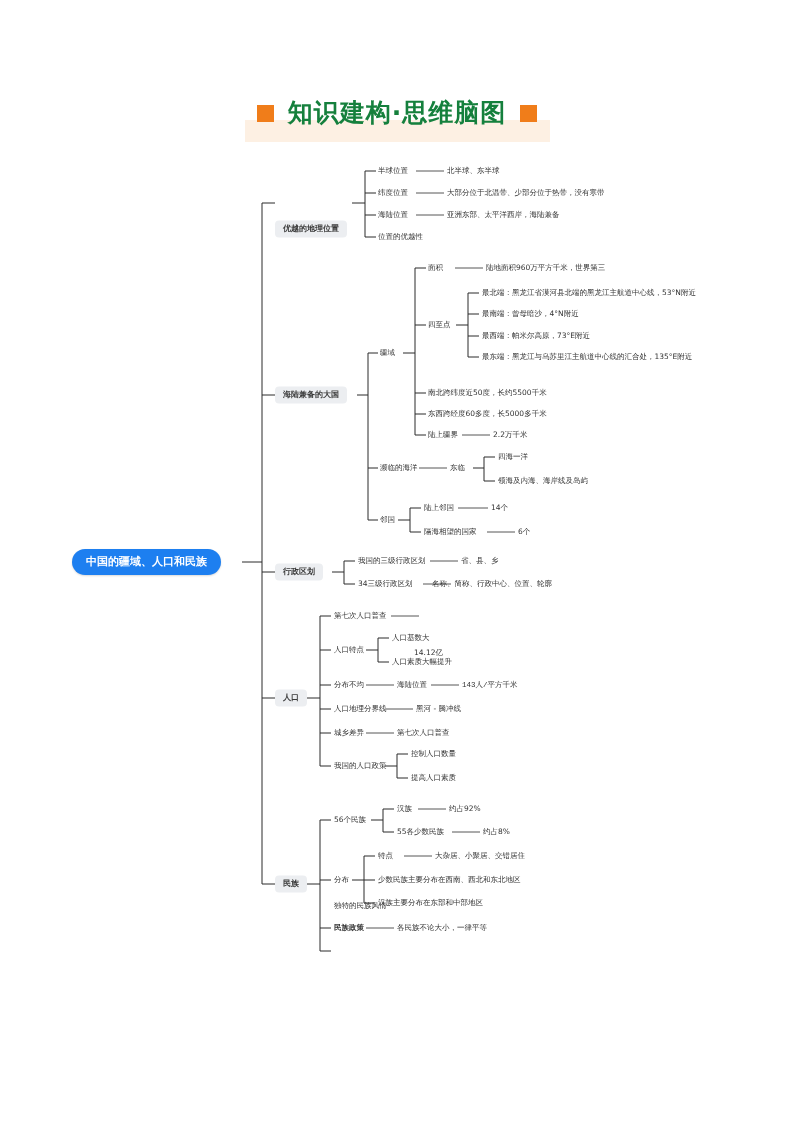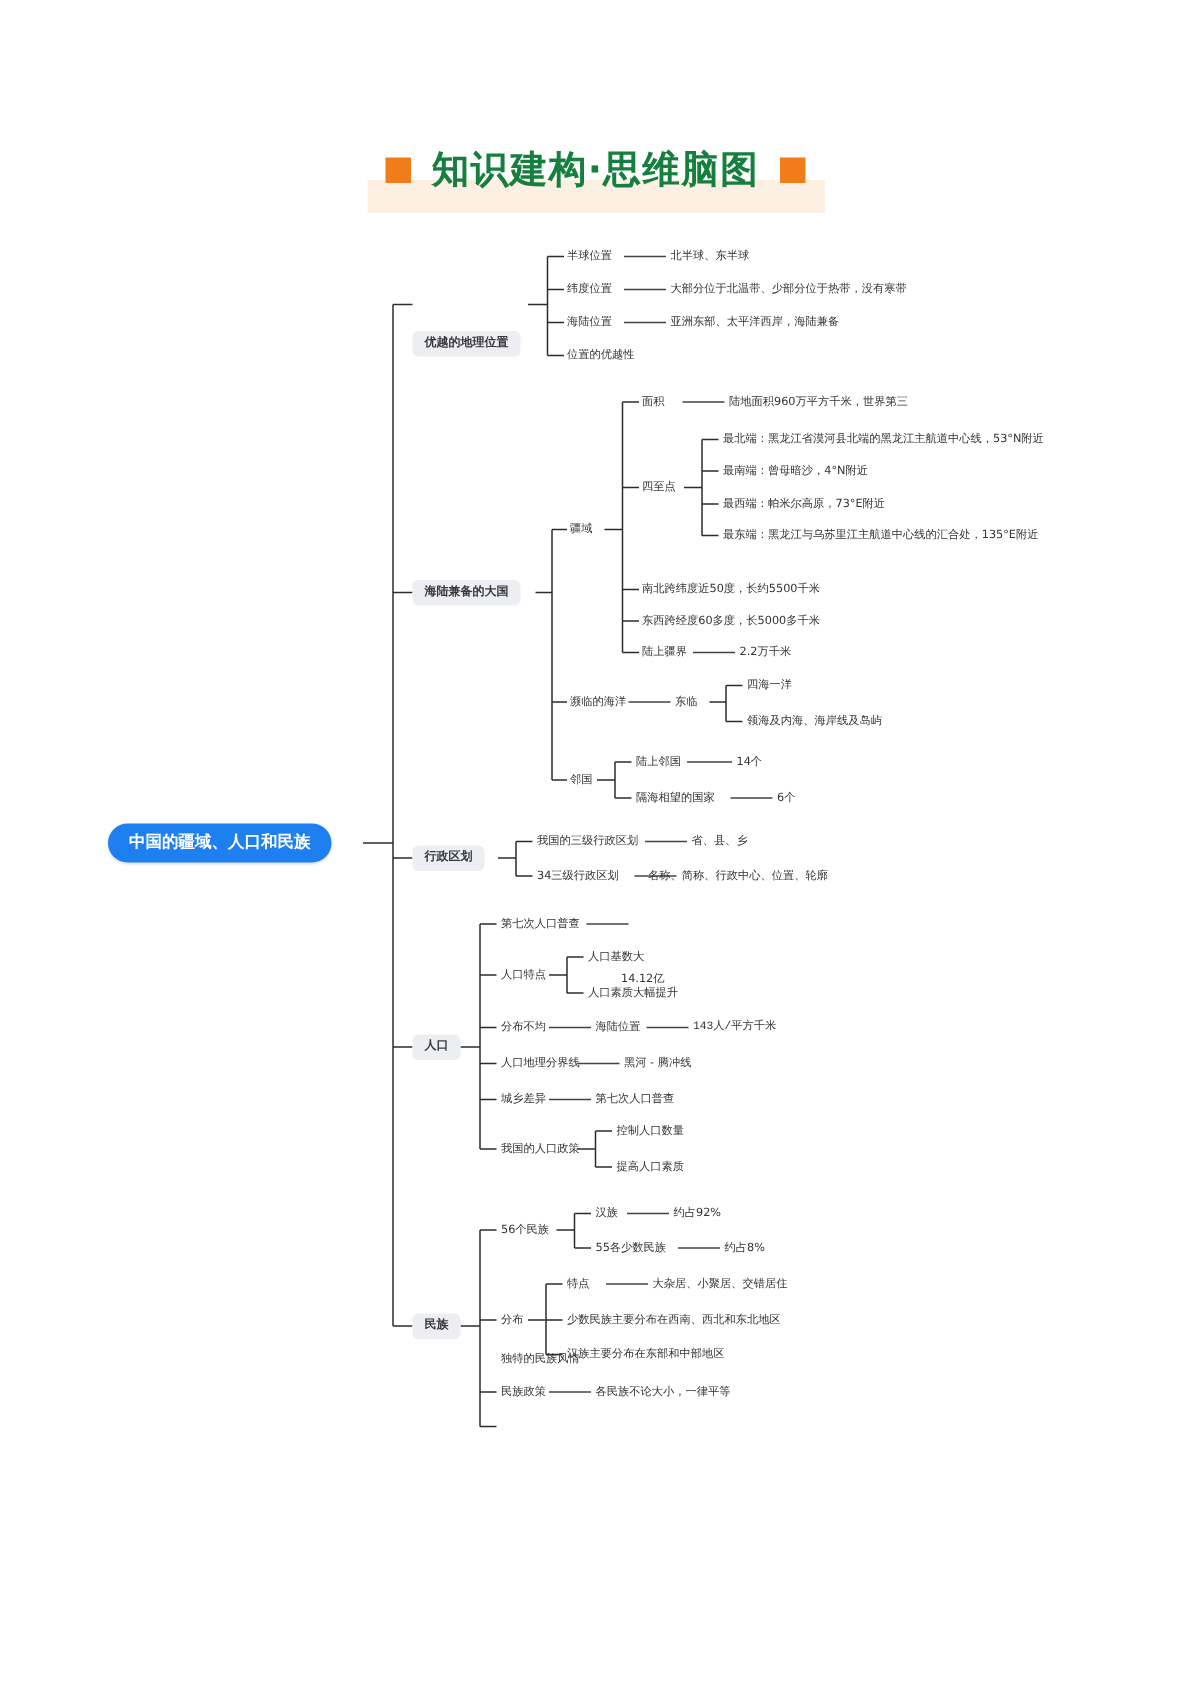--- a/index.html
+++ b/index.html
@@ -241,17 +241,17 @@
   <div class="node lvl2" style="left:334px;top:820px;">56个民族</div>
   <div class="node lvl3" style="left:397px;top:809px;">汉族</div>
   <div class="node lvl4" style="left:449px;top:809px;">约占92%</div>
   <div class="node lvl3" style="left:397px;top:832px;">55各少数民族</div>
   <div class="node lvl4" style="left:483px;top:832px;">约占8%</div>
   <div class="node lvl2" style="left:334px;top:880px;">分布</div>
   <div class="node lvl3" style="left:378px;top:856px;">特点</div>
   <div class="node lvl4" style="left:435px;top:856px;">大杂居、小聚居、交错居住</div>
   <div class="node lvl3" style="left:378px;top:880px;">少数民族主要分布在西南、西北和东北地区</div>
   <div class="node lvl3" style="left:378px;top:903px;">汉族主要分布在东部和中部地区</div>
-  <div class="node lvl2" style="left:334px;top:928px;">民族政策</div>
+  <div class="node lvl2" style="left:334px;top:928px;font-weight:bold;">民族政策</div>
   <div class="node lvl3" style="left:397px;top:928px;">各民族不论大小，一律平等</div>
   <div class="node lvl2" style="left:334px;top:906px;">独特的民族风情</div>
 
 </div>
 
 </body></html>

